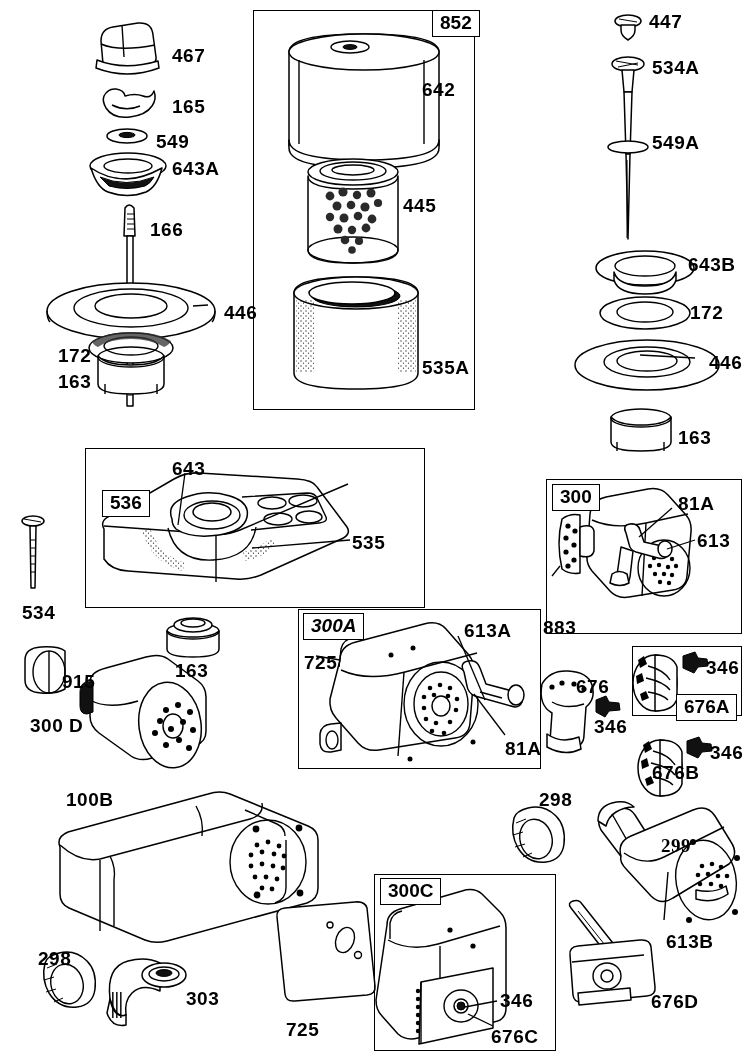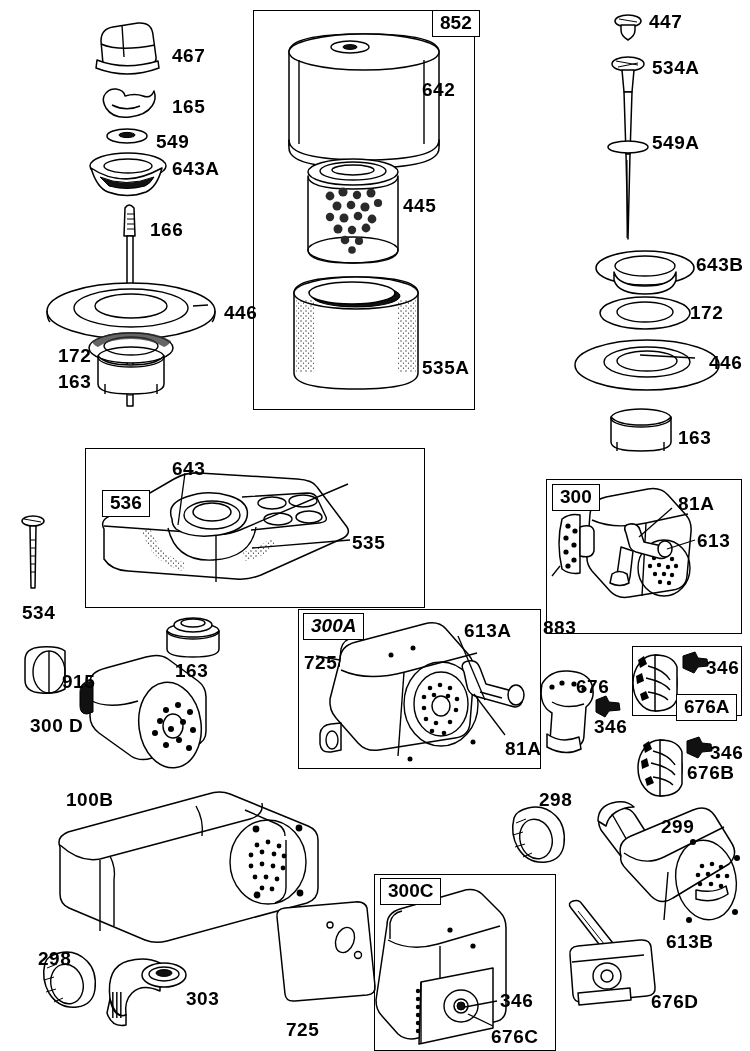--- a/index.html
+++ b/index.html
@@ -572,21 +572,21 @@
   <div class="lbl" style="left:58px;top:346px;">172</div>
   <div class="lbl" style="left:58px;top:372px;">163</div>
 
   <div class="lbl" style="left:422px;top:80px;">642</div>
   <div class="lbl" style="left:403px;top:196px;">445</div>
   <div class="lbl" style="left:422px;top:358px;">535A</div>
 
   <div class="lbl" style="left:649px;top:12px;">447</div>
   <div class="lbl" style="left:652px;top:58px;">534A</div>
   <div class="lbl" style="left:652px;top:133px;">549A</div>
-  <div class="lbl" style="left:688px;top:255px;margin-left:8px;">643B</div>
+  <div class="lbl" style="left:688px;top:255px;">643B</div>
   <div class="lbl" style="left:690px;top:303px;">172</div>
   <div class="lbl" style="left:709px;top:353px;">446</div>
   <div class="lbl" style="left:678px;top:428px;">163</div>
 
   <div class="lbl" style="left:172px;top:459px;">643</div>
   <div class="lbl" style="left:352px;top:533px;">535</div>
   <div class="lbl" style="left:22px;top:603px;">534</div>
   <div class="lbl" style="left:62px;top:672px;">915</div>
   <div class="lbl" style="left:175px;top:661px;">163</div>
   <div class="lbl" style="left:30px;top:716px;">300 D</div>
@@ -598,26 +598,26 @@
 
   <div class="lbl" style="left:304px;top:653px;">725</div>
   <div class="lbl" style="left:464px;top:621px;">613A</div>
   <div class="lbl" style="left:505px;top:739px;">81A</div>
 
   <div class="lbl" style="left:576px;top:677px;">676</div>
   <div class="lbl" style="left:594px;top:717px;">346</div>
 
   <div class="lbl" style="left:706px;top:658px;">346</div>
   <div class="lbl" style="left:710px;top:743px;">346</div>
-  <div class="lbl" style="left:687px;top:763px;text-align:right;">676B</div>
+  <div class="lbl" style="left:652px;top:763px;text-align:right;">676B</div>
 
   <div class="lbl" style="left:38px;top:949px;">298</div>
   <div class="lbl" style="left:186px;top:989px;">303</div>
   <div class="lbl" style="left:286px;top:1020px;">725</div>
 
   <div class="lbl" style="left:539px;top:790px;">298</div>
-  <div class="lbl" style="left:661px;top:817px;">299</div>
+  <div class="lbl" style="left:661px;top:836px;font-family:Liberation Serif, serif;">299</div>
   <div class="lbl" style="left:631px;top:932px;margin-left:35px;">613B</div>
   <div class="lbl" style="left:651px;top:992px;">676D</div>
   <div class="lbl" style="left:500px;top:991px;">346</div>
   <div class="lbl" style="left:491px;top:1027px;">676C</div>
 
 </div>
 
 </body></html>

